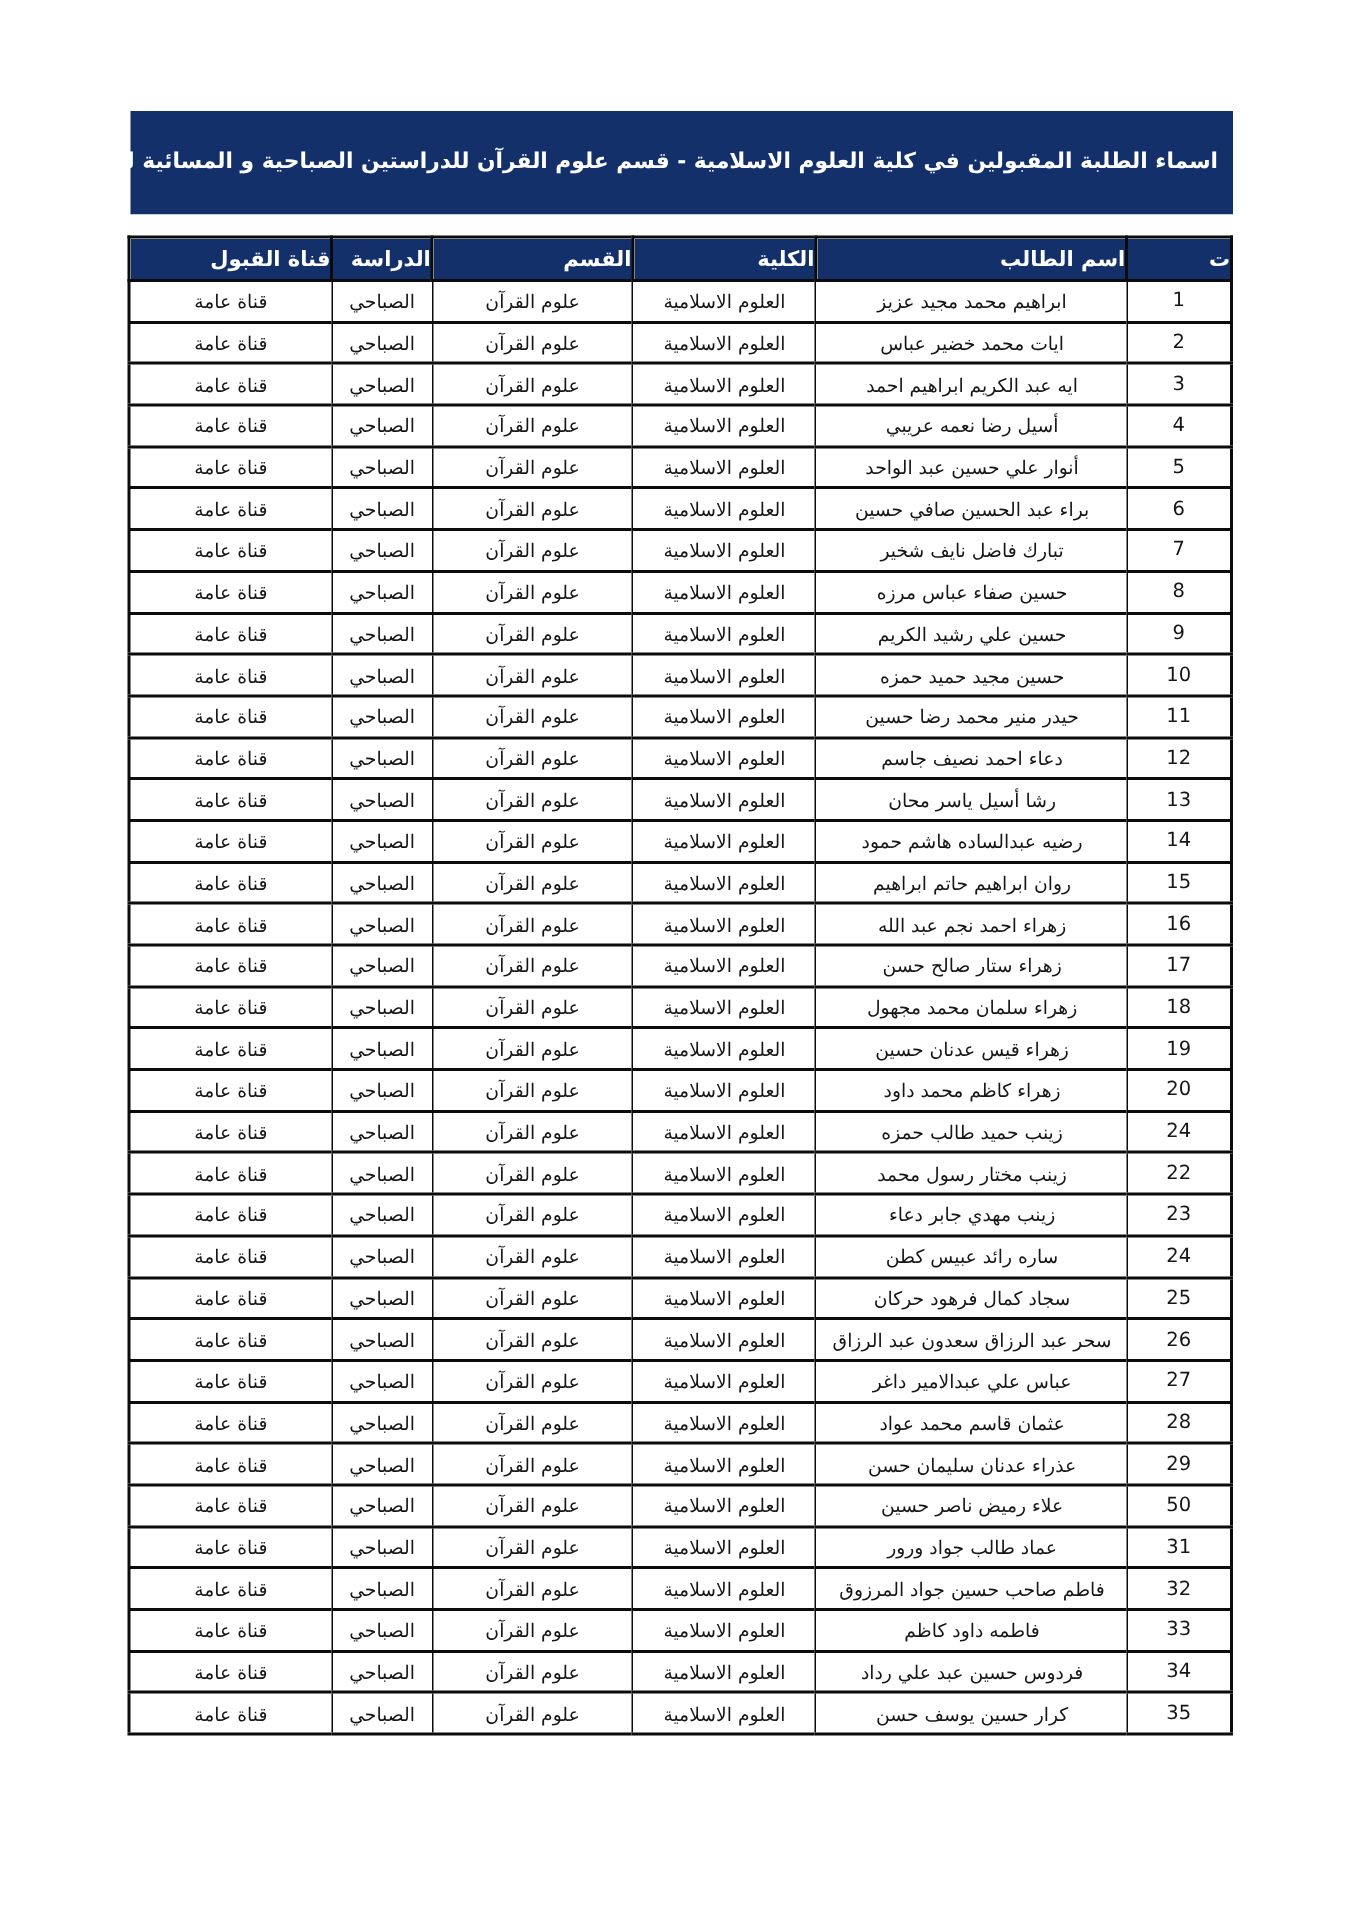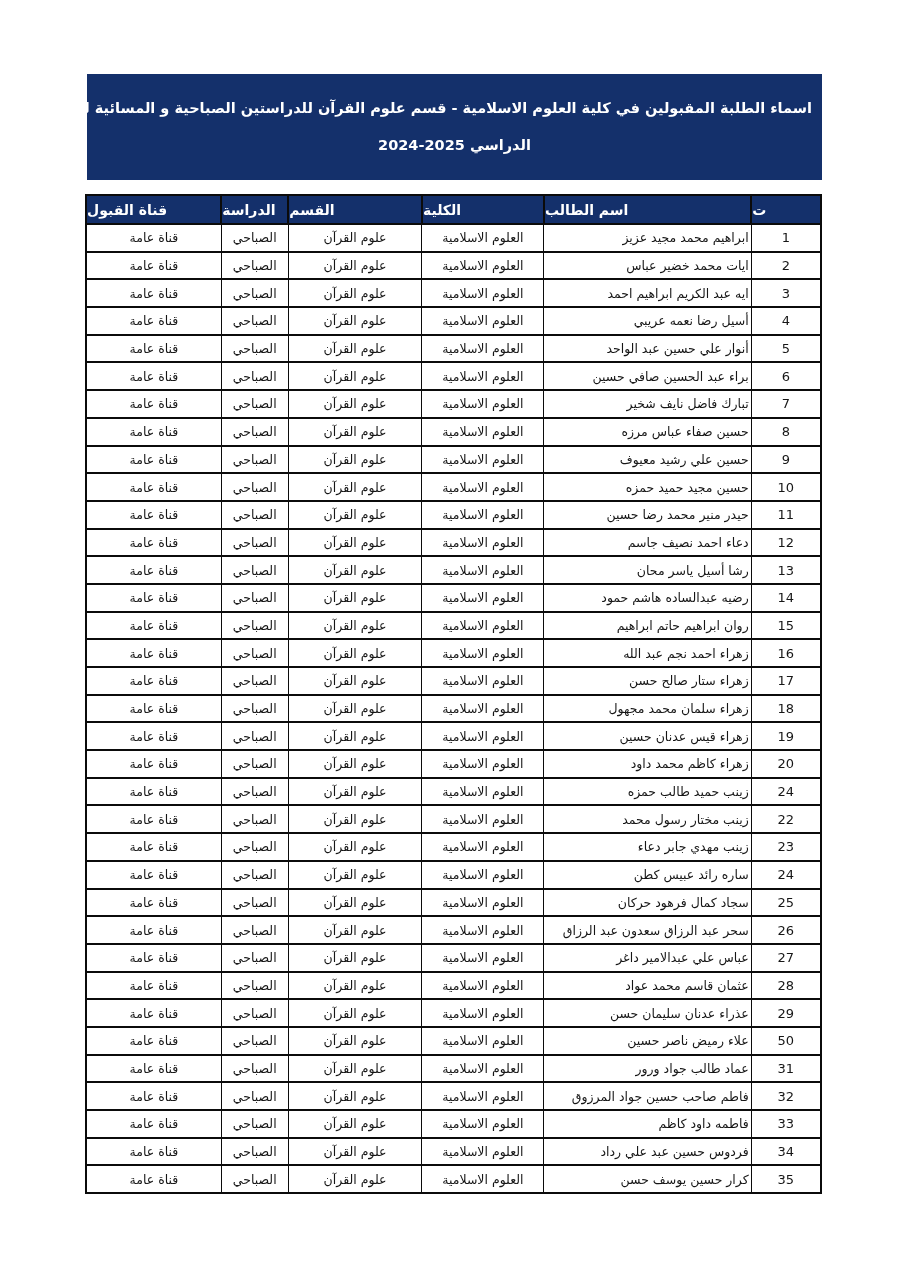--- a/index.html
+++ b/index.html
@@ -39,21 +39,21 @@
     table-layout: fixed;
     direction: rtl;
   }
   table.roster th {
     background: #14306B;
     color: #ffffff;
     font-weight: bold;
     font-size: 14px;
     height: 27px;
     border: 2px solid #0b0b0b;
-    text-align: left;
+    text-align: right;
     vertical-align: middle;
     white-space: nowrap;
     overflow: hidden;
   }
   table.roster td {
     background: #ffffff;
     color: #161616;
     font-size: 12.5px;
     height: 25.7px;
     padding: 0 3px;
@@ -68,36 +68,35 @@
   }
   table.roster { border: 2px solid #0b0b0b; }
   
   col.c-no      { width: 9.5%; }
   col.c-name    { width: 28.2%; }
   col.c-college { width: 16.6%; }
   col.c-dept    { width: 18.2%; }
   col.c-study   { width: 9.1%; }
   col.c-channel { width: 18.4%; }
   table.roster td.col-name {
-    text-align: right; 
+    text-align: center; 
     padding-right: 2px;
   }
   table.roster td.col-no {
     font-size: 13px;
   }
 </style>
 </head>
 <body>
 
 <div class="page">
   <div class="doc">
 
     <header class="title-block">
       <div class="title-line">اسماء الطلبة المقبولين في كلية العلوم الاسلامية - قسم علوم القرآن للدراستين الصباحية و المسائية للعام</div>
-      <div class="title-line">الدراسي 2025-2024</div>
     </header>
 
     <div class="gap"></div>
 
     <table class="roster">
       <colgroup>
         <col class="c-no">
         <col class="c-name">
         <col class="c-college">
         <col class="c-dept">
@@ -174,21 +173,21 @@
           <tr>
             <td class="col-no">8</td>
             <td class="col-name">حسين صفاء عباس مرزه</td>
             <td class="col-college">العلوم الاسلامية</td>
             <td class="col-dept">علوم القرآن</td>
             <td class="col-study">الصباحي</td>
             <td class="col-channel">قناة عامة</td>
           </tr>
           <tr>
             <td class="col-no">9</td>
-            <td class="col-name">حسين علي رشيد معيوف</td>
+            <td class="col-name">حسين علي رشيد الكريم</td>
             <td class="col-college">العلوم الاسلامية</td>
             <td class="col-dept">علوم القرآن</td>
             <td class="col-study">الصباحي</td>
             <td class="col-channel">قناة عامة</td>
           </tr>
           <tr>
             <td class="col-no">10</td>
             <td class="col-name">حسين مجيد حميد حمزه</td>
             <td class="col-college">العلوم الاسلامية</td>
             <td class="col-dept">علوم القرآن</td>

